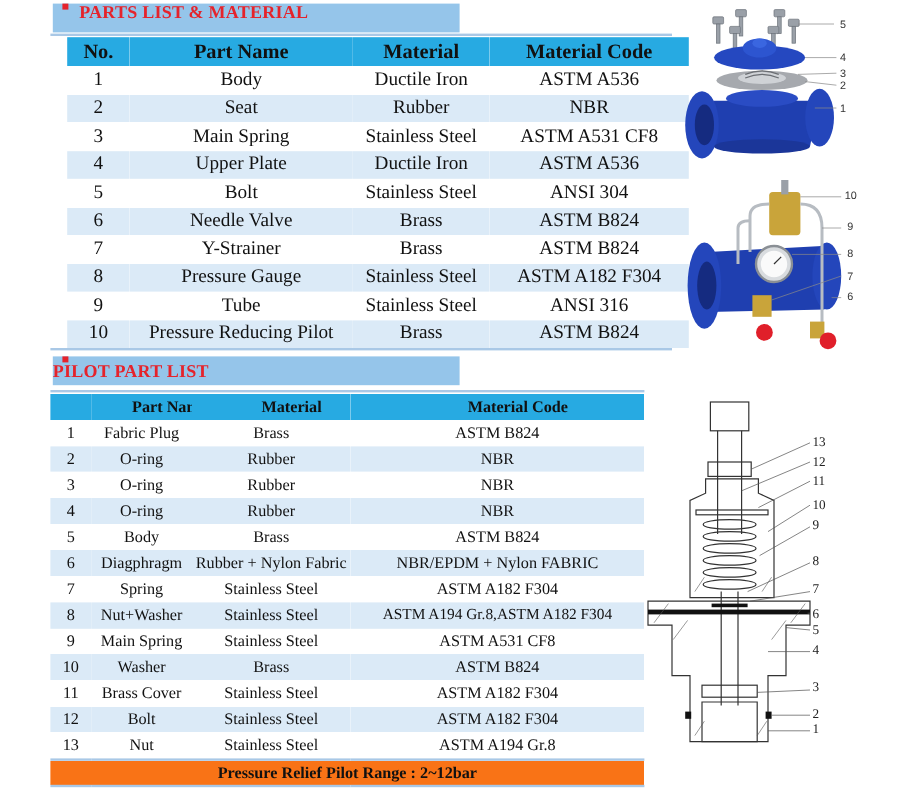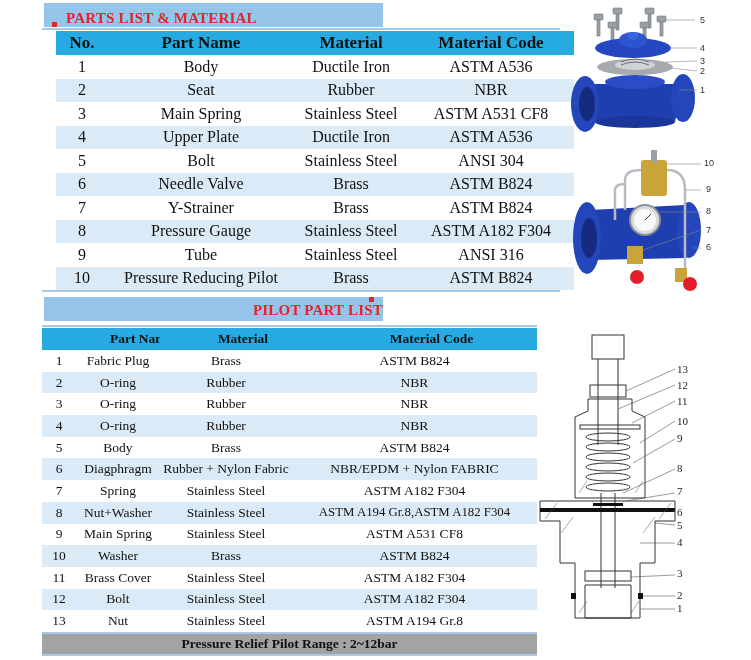--- a/index.html
+++ b/index.html
@@ -1,31 +1,31 @@
 <!DOCTYPE html>
 <html><head>
 <meta charset="utf-8">
 <style>
   html, body { margin:0; padding:0; background:#ffffff; }
   body { width:751px; height:660px; position:relative; overflow:hidden; font-family:"Liberation Serif", serif; color:#111; }
-  .banner { position:absolute; left:44px; width:339px; height:24px; background:#95c5ea; display:flex; align-items:flex-end; }
+  .banner { position:absolute; left:44px; width:339px; height:24px; background:#95c5ea; display:flex; align-items:flex-start; }
   .banner .sq { width:5px; height:5px; background:#e5232b; margin-left:8px; margin-right:9px; }
   .banner .title { color:#e5232b; font-weight:bold; font-size:15px; letter-spacing:0.2px; }
   .rule { position:absolute; height:2px; background:#a9c8e6; }
   table { position:absolute; border-collapse:collapse; table-layout:fixed; }
   table td, table th { padding:0; text-align:center; white-space:nowrap; overflow:hidden; }
   .t1 { left:56px; top:31px; width:518px; }
   .t1 th { background:#27aae2; font-weight:bold; font-size:17px; height:24px; }
   .t1 td { font-size:16px; height:23.5px; }
   .t1 tr.alt td { background:#dbeaf7; }
   .t2 { left:42px; top:328px; width:495px; }
   .t2 th { background:#27aae2; font-weight:bold; font-size:13.5px; height:22px;padding-left:34px; }
   .t2 td { font-size:13.5px; height:21.7px; }
   .t2 tr.alt td { background:#dbeaf7; }
-  .t2 tr.foot td { background:#a3a3a3; font-weight:bold; font-size:13.5px; height:20px; border-top:2px solid #a9c8e6; border-bottom:2px solid #a9c8e6; }
+  .t2 tr.foot td { background:#f97316; font-weight:bold; font-size:13.5px; height:20px; border-top:2px solid #a9c8e6; border-bottom:2px solid #a9c8e6; }
   .img { position:absolute; }
   .callout { position:absolute; font-family:"Liberation Sans", sans-serif; font-size:9px; color:#333; }
   .callout2 { position:absolute; font-family:"Liberation Serif", serif; font-size:11px; color:#222; }
 </style>
 </head>
 <body>
 
 <div class="banner" style="top:3px;">
   <span class="sq"></span>
   <span class="title">PARTS LIST &amp; MATERIAL</span>

